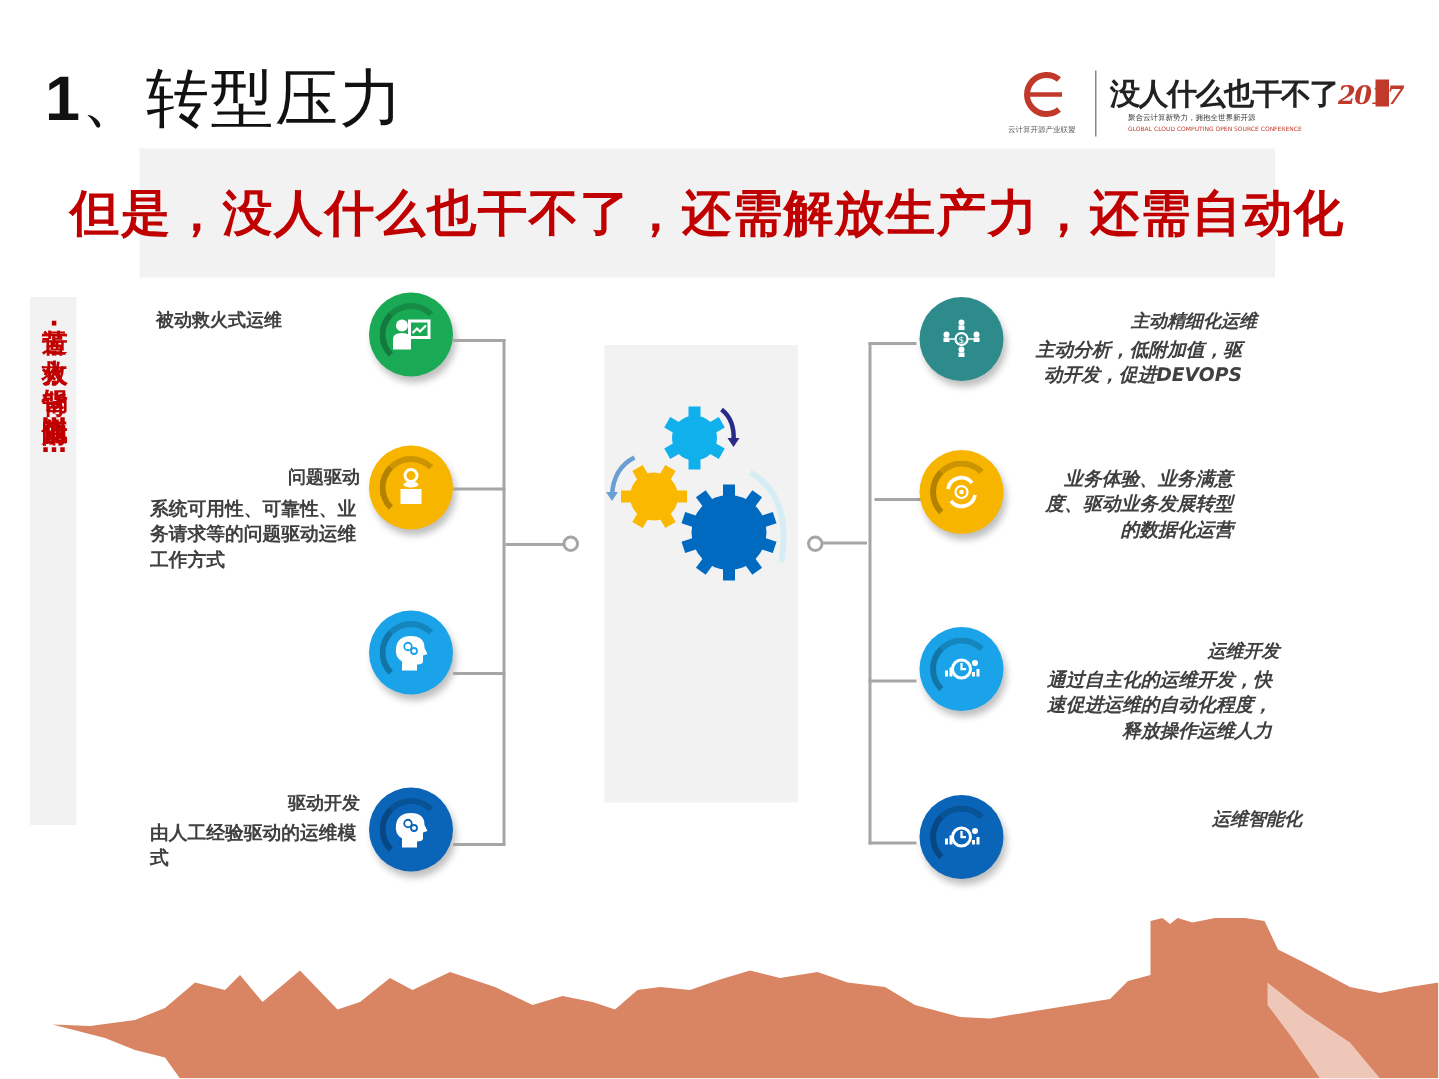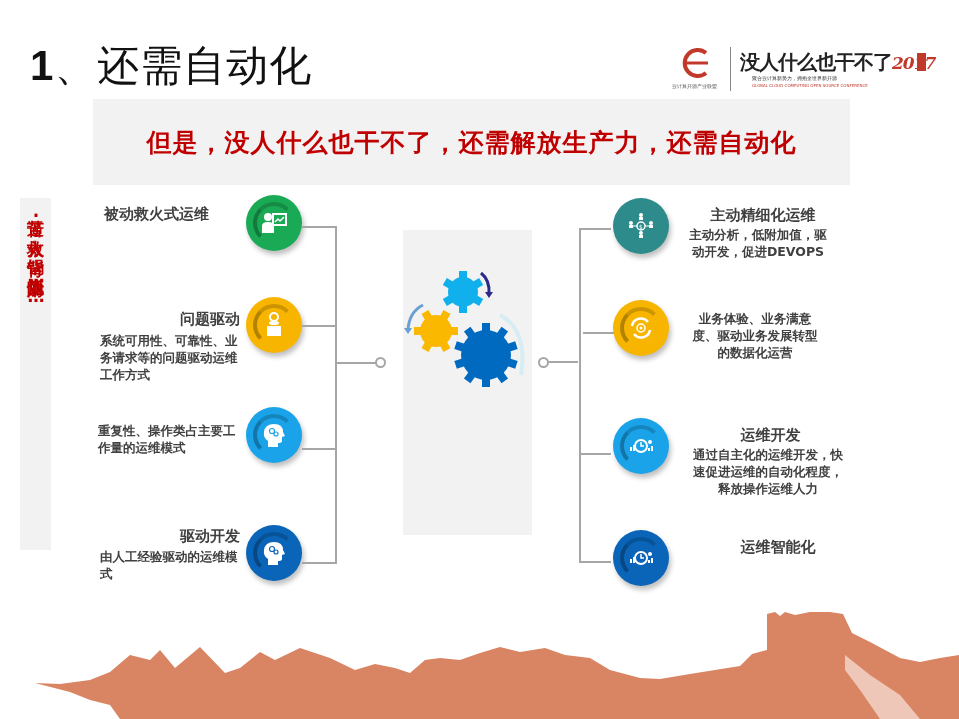--- a/index.html
+++ b/index.html
@@ -21,34 +21,34 @@
   .logo .conf .yr { color: #c0392b; font-style: italic; font-size: 17px; }
   .logo .badge { position: absolute; left: 245px; top: 8px; width: 9px; height: 18px; background: #c0392b; }
   .logo .sub1 { position: absolute; left: 80px; top: 30px; font-size: 5px; color: #333; white-space: nowrap; }
   .logo .sub2 { position: absolute; left: 80px; top: 38px; font-size: 4px; color: #c0392b; white-space: nowrap; }
 
   .banner {
     position: absolute; left: 93px; top: 99px; width: 757px; height: 86px;
     background: #f2f2f2;
     display: flex; align-items: center; justify-content: center;
   }
-  .banner span { color: #c00000; font-size: 25px; font-weight: 700; letter-spacing: 1px; white-space: nowrap; }
+  .banner span { color: #c00000; font-size: 33px; font-weight: 700; letter-spacing: 1px; white-space: nowrap; }
 
   .side {
     position: absolute; left: 20px; top: 198px; width: 31px; height: 352px;
     background: #f2f2f2;
     display: flex; flex-direction: column; align-items: center; padding-top: 8px;
   }
   .side span { color: #c00000; font-weight: 700; font-size: 17px; line-height: 21px; writing-mode: vertical-rl; text-orientation: upright; letter-spacing: 0; }
 
   .item { position: absolute; }
-  .item .h { font-size: 15px; font-weight: 700; color: #404040; white-space: nowrap; }
+  .item .h { font-size: 12px; font-weight: 700; color: #404040; white-space: nowrap; }
   .item .d { font-size: 12.5px; color: #404040; line-height: 17px; font-weight: 700; }
   .left .h, .left .d { text-align: right; }
-  .right .h, .right .d { text-align: center; }
+  .right .h, .right .d { text-align: right; font-style: italic; }
 
   .circle {
     position: absolute; width: 56px; height: 56px; border-radius: 50%;
     box-shadow: 2px 4px 5px rgba(0,0,0,0.25);
     display: flex; align-items: center; justify-content: center;
   }
   .circle .arc {
     position: absolute; left: 7px; top: 7px; width: 42px; height: 42px; border-radius: 50%;
     border: 4px solid transparent; border-left-color: rgba(0,0,0,0.28); border-top-color: rgba(0,0,0,0.18);
   }
@@ -58,21 +58,21 @@
   .dot { position: absolute; width: 11px; height: 11px; border-radius: 50%; border: 2px solid #a6a6a6; background: #fff; }
 
   .gear-panel { position: absolute; left: 403px; top: 230px; width: 129px; height: 305px; background: #f2f2f2; }
 
   .wall { position: absolute; left: 0; top: 600px; width: 959px; height: 119px; }
 </style>
 </head>
 <body>
 
 <div class="title">
-  <span class="num">1</span><span>、还需自动化</span>
+  <span class="num">1</span><span>、转型压力</span>
 </div>
 
 <div class="logo">
   <svg class="e-mark" viewBox="0 0 36 36">
     <path d="M28 8 A13 13 0 1 0 28 28" fill="none" stroke="#c0392b" stroke-width="4"></path>
     <path d="M8 18 H30" stroke="#c0392b" stroke-width="3"></path>
   </svg>
   <div class="alliance">云计算开源产业联盟</div>
   <div class="vline"></div>
   <div class="conf">
@@ -92,21 +92,20 @@
 </div>
 
 <div class="item left" style="left:95px; top:205px; width:168px;">
   <div class="h" style="text-align:left; padding-left:9px;">被动救火式运维</div>
 </div>
 <div class="item left" style="left:100px; top:310px; width:140px;">
   <div class="h">问题驱动</div>
   <div class="d" style="text-align:left; margin-top:3px;">系统可用性、可靠性、业务请求等的问题驱动运维工作方式</div>
 </div>
 <div class="item left" style="left:98px; top:420px; width:140px;">
-  <div class="d" style="text-align:left; margin-top:2px;">重复性、操作类占主要工作量的运维模式</div>
 </div>
 <div class="item left" style="left:100px; top:527px; width:140px;">
   <div class="h">驱动开发</div>
   <div class="d" style="text-align:left; margin-top:2px;">由人工经验驱动的运维模式</div>
 </div>
 
 <div class="circle" style="left:246px; top:195px; background:#1aaa55;">
   <div class="arc"></div>
   <svg viewBox="0 0 28 28">
     <circle cx="8" cy="8" r="4" fill="#fff"></circle>

